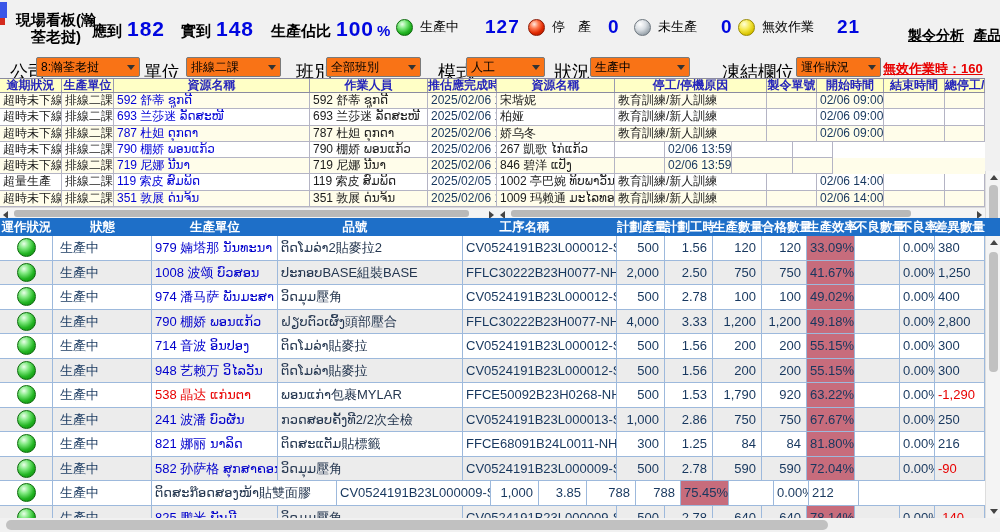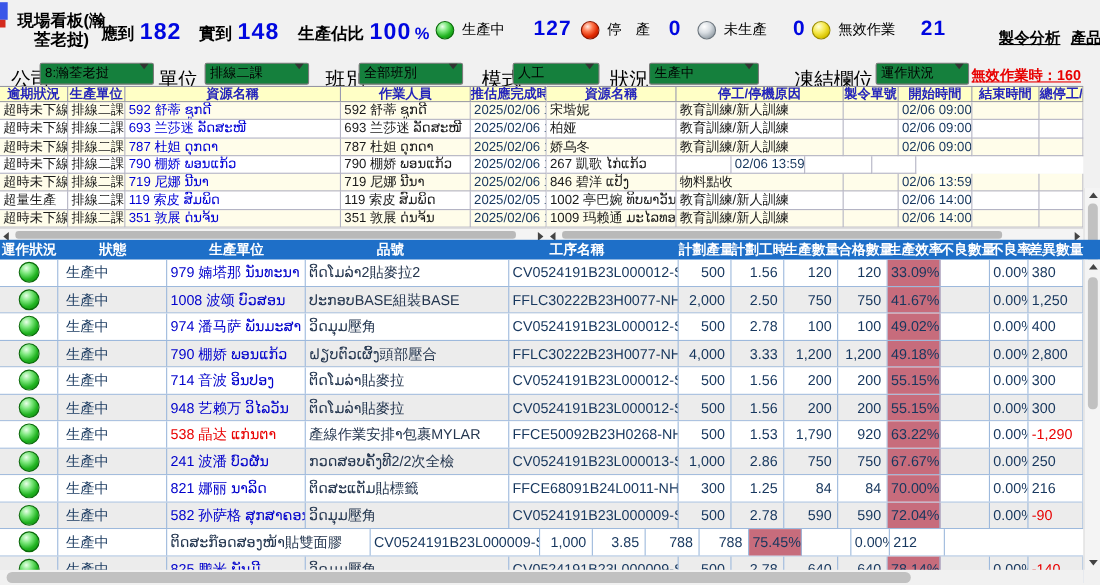--- a/index.html
+++ b/index.html
@@ -30,21 +30,21 @@
   .links a{font-size:14px;font-weight:bold;color:#000;text-decoration:underline;margin-right:5px;cursor:pointer;}
 
   .green-sph{background:radial-gradient(circle at 35% 28%,#eaffea 0%,#7de87d 30%,#21b421 62%,#0b7a0b 100%);border:1px solid #0a6a0a;box-sizing:border-box;}
   .red-sph{background:radial-gradient(circle at 35% 28%,#ffe9e0 0%,#ff7a50 30%,#e02800 62%,#9a1800 100%);border:1px solid #8a1500;box-sizing:border-box;}
   .gray-sph{background:radial-gradient(circle at 35% 28%,#ffffff 0%,#d8dde2 40%,#9aa4ac 75%,#77818a 100%);border:1px solid #6d767e;box-sizing:border-box;}
   .yellow-sph{background:radial-gradient(circle at 35% 28%,#ffffd8 0%,#f5e84a 40%,#d9c400 72%,#a89700 100%);border:1px solid #998a00;box-sizing:border-box;}
 
   
   .filterbar{position:absolute;left:0;top:56px;width:1000px;height:22px;}
   .flabel{position:absolute;top:4px;font-size:18px;color:#000;}
-  .fsel{position:absolute;top:1px;height:20px;background:#15803d;border:1px solid #7a7a7a;border-radius:2px;box-sizing:border-box;display:flex;justify-content:space-between;font-size:12px;color:#000;padding:0 4px;cursor:default;}
+  .fsel{position:absolute;top:1px;height:20px;background:#f97316;border:1px solid #7a7a7a;border-radius:2px;box-sizing:border-box;display:flex;align-items:center;justify-content:space-between;font-size:12px;color:#000;padding:0 4px;cursor:default;}
   .fsel .caret{width:0;height:0;border-left:4px solid transparent;border-right:4px solid transparent;border-top:5px solid #333;margin-left:4px;flex:none;}
   .fl1{left:10px;}  .fs1{left:36px;width:104px;}
   .fl2{left:144px;} .fs2{left:186px;width:95px;}
   .fl3{left:296px;} .fs3{left:326px;width:95px;}
   .fl4{left:438px;} .fs4{left:466px;width:79px;}
   .fl5{left:554px;} .fs5{left:590px;width:100px;}
   .fl6{left:722px;} .fs6{left:796px;width:85px;}
   .invalid-note{position:absolute;left:883px;top:4px;width:117px;font-size:13px;font-weight:bold;color:#e80000;text-decoration:underline;white-space:nowrap;overflow:hidden;}
 
   
@@ -288,21 +288,20 @@
           </div>
           <div class="row">
             <div class="cell " style="width: 118px;">267 凱歌 ໄກ່ແກ້ວ</div>
             <div class="cell " style="width: 50px;"></div>
             <div class="cell date" style="width: 67px;">02/06 13:59</div>
             <div class="cell date" style="width: 61px;"></div>
             <div class="cell " style="width: 40px;"></div>
           </div>
           <div class="row">
             <div class="cell " style="width: 118px;">846 碧洋 ແປ້ງ</div>
-            <div class="cell " style="width: 152px;">物料點收</div>
             <div class="cell " style="width: 50px;"></div>
             <div class="cell date" style="width: 67px;">02/06 13:59</div>
             <div class="cell date" style="width: 61px;"></div>
             <div class="cell " style="width: 40px;"></div>
           </div>
           <div class="row">
             <div class="cell " style="width: 118px;">1002 亭巴婉 ທິບພາວັນ</div>
             <div class="cell " style="width: 152px;">教育訓練/新人訓練</div>
             <div class="cell " style="width: 50px;"></div>
             <div class="cell date" style="width: 67px;">02/06 14:00</div>
@@ -455,21 +454,21 @@
           <div class="cell num" style="width: 45px;"></div>
           <div class="cell pct" style="width: 35px;">0.00%</div>
           <div class="cell diff" style="width: 50px;">300</div>
         </div>
         <div class="row">
           <div class="cell c-sph" style="width: 53px;">
             <span class="sphere green-sph"></span>
           </div>
           <div class="cell c-status" style="width: 99px;">生產中</div>
           <div class="cell c-name red" style="width: 126px;">538 晶达 ແກ່ນຕາ</div>
-          <div class="cell c-proc" style="width: 185px;">產線作業安排່າ包裹MYLAR</div>
+          <div class="cell c-proc" style="width: 185px;">ພອນແກ່າ包裹MYLAR</div>
           <div class="cell c-code" style="width: 154px;">FFCE50092B23H0268-NH</div>
           <div class="cell num" style="width: 48px;">500</div>
           <div class="cell num" style="width: 48px;">1.53</div>
           <div class="cell num" style="width: 49px;">1,790</div>
           <div class="cell num" style="width: 45px;">920</div>
           <div class="cell eff" style="width: 48px;">63.22%</div>
           <div class="cell num" style="width: 45px;"></div>
           <div class="cell pct" style="width: 35px;">0.00%</div>
           <div class="cell diff neg" style="width: 50px;">-1,290</div>
         </div>
@@ -495,21 +494,21 @@
             <span class="sphere green-sph"></span>
           </div>
           <div class="cell c-status" style="width: 99px;">生產中</div>
           <div class="cell c-name" style="width: 126px;">821 娜丽 ນາລິດ</div>
           <div class="cell c-proc" style="width: 185px;">ຕິດສະແຕັມ貼標籤</div>
           <div class="cell c-code" style="width: 154px;">FFCE68091B24L0011-NH</div>
           <div class="cell num" style="width: 48px;">300</div>
           <div class="cell num" style="width: 48px;">1.25</div>
           <div class="cell num" style="width: 49px;">84</div>
           <div class="cell num" style="width: 45px;">84</div>
-          <div class="cell eff" style="width: 48px;">70.00%</div>
+          <div class="cell eff" style="width: 48px;">81.80%</div>
           <div class="cell num" style="width: 45px;"></div>
           <div class="cell pct" style="width: 35px;">0.00%</div>
           <div class="cell diff" style="width: 50px;">216</div>
         </div>
         <div class="row">
           <div class="cell c-sph" style="width: 53px;">
             <span class="sphere green-sph"></span>
           </div>
           <div class="cell c-status" style="width: 99px;">生產中</div>
           <div class="cell c-name" style="width: 126px;">582 孙萨格 ສຸກສາຄອນ</div>

